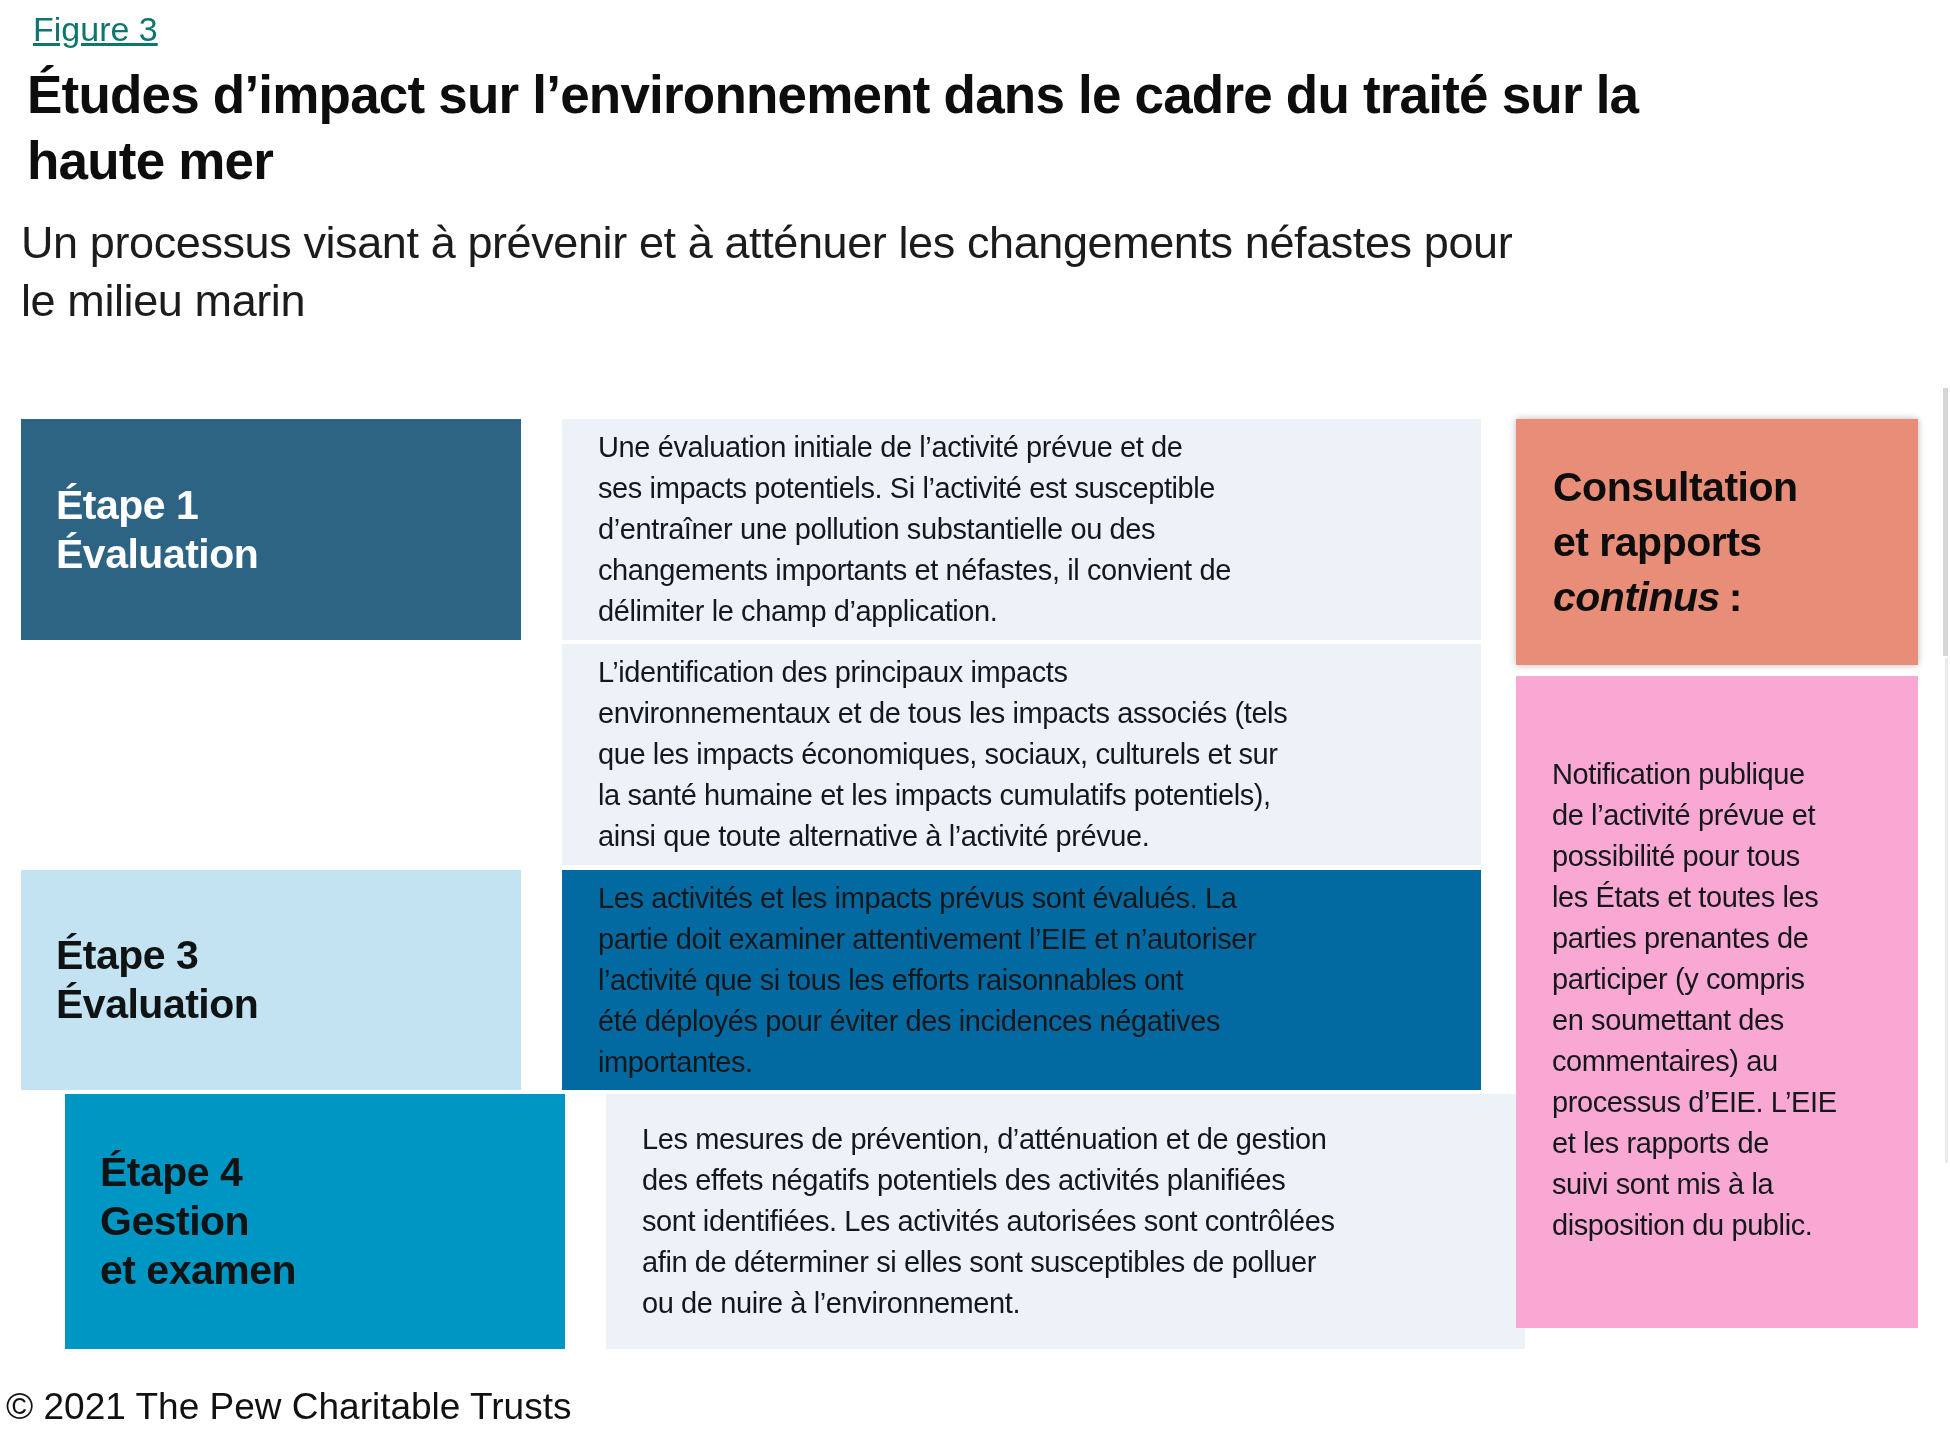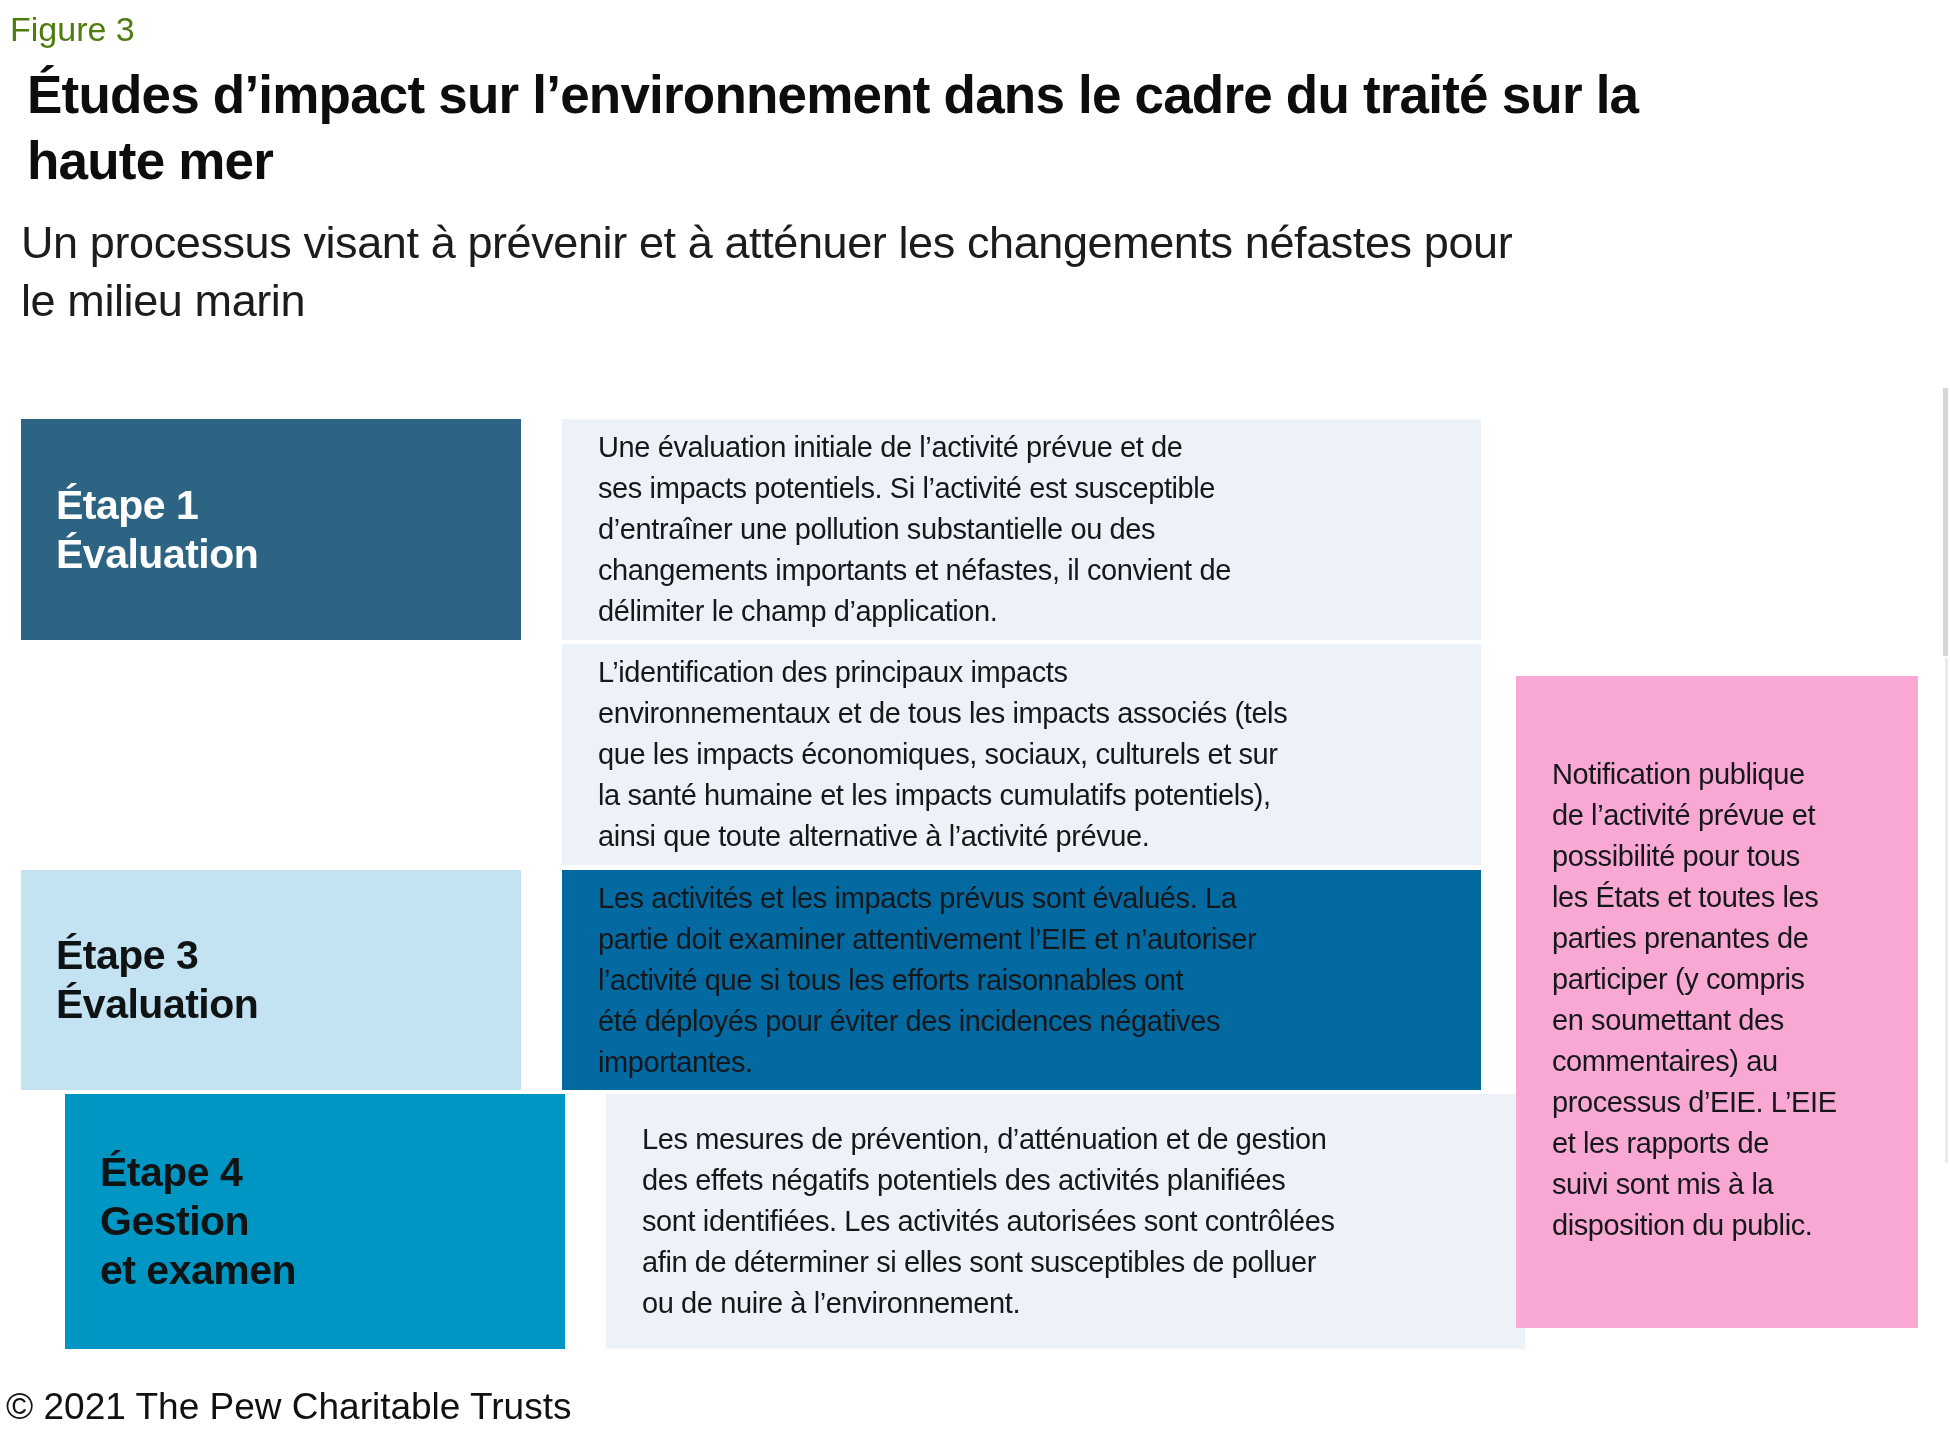--- a/index.html
+++ b/index.html
@@ -1,20 +1,20 @@
 <!DOCTYPE html>
 <html><head>
 <meta charset="utf-8">
 <style>
   html,body{margin:0;padding:0;background:#ffffff;}
   .page{
     position:relative;width:1950px;height:1446px;background:#ffffff;
     font-family:"Liberation Sans",sans-serif;color:#111;overflow:hidden;
   }
-  .figure-label{position:absolute;left:10px;top:8px;font-size:34px;line-height:42px;color:#4d7c0f;}
+  .figure-label{position:absolute;left:33px;top:8px;font-size:34px;line-height:42px;color:#0f766e;text-decoration:underline;}
   .title{
     position:absolute;left:19px;top:54px;width:1910px;
     font-size:53px;font-weight:bold;line-height:66px;color:#0d0d0d;
     letter-spacing:-0.8px;white-space:pre-line;
   }
   .subtitle{
     position:absolute;left:21px;top:214px;width:1910px;
     font-size:45px;font-weight:normal;line-height:58px;color:#1c1c1c;
     letter-spacing:-0.4px;white-space:pre-line;
   }
@@ -121,20 +121,25 @@
         <div class="step-desc">Les mesures de prévention, d’atténuation et de gestion
 des effets négatifs potentiels des activités planifiées
 sont identifiées. Les activités autorisées sont contrôlées
 afin de déterminer si elles sont susceptibles de polluer
 ou de nuire à l’environnement.</div>
       </div>
     </div>
 
   </div>
 
+  <div class="sidebar-header" style="background-color: rgb(232, 141, 119);">
+    <div class="sidebar-title-line">Consultation</div>
+    <div class="sidebar-title-line">et rapports</div>
+    <div class="sidebar-title-line"><span class="sidebar-title-italic">continus</span><span class="sidebar-title-colon">:</span></div>
+  </div>
 
   <div class="sidebar-body" style="background-color: #f9a8d4;">
     <div class="sidebar-body-text">Notification publique
 de l’activité prévue et
 possibilité pour tous
 les États et toutes les
 parties prenantes de
 participer (y compris
 en soumettant des
 commentaires) au

